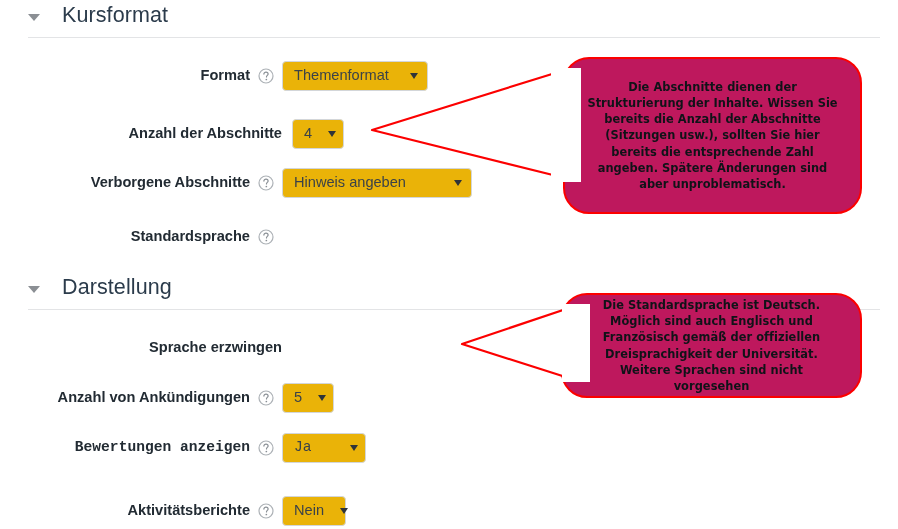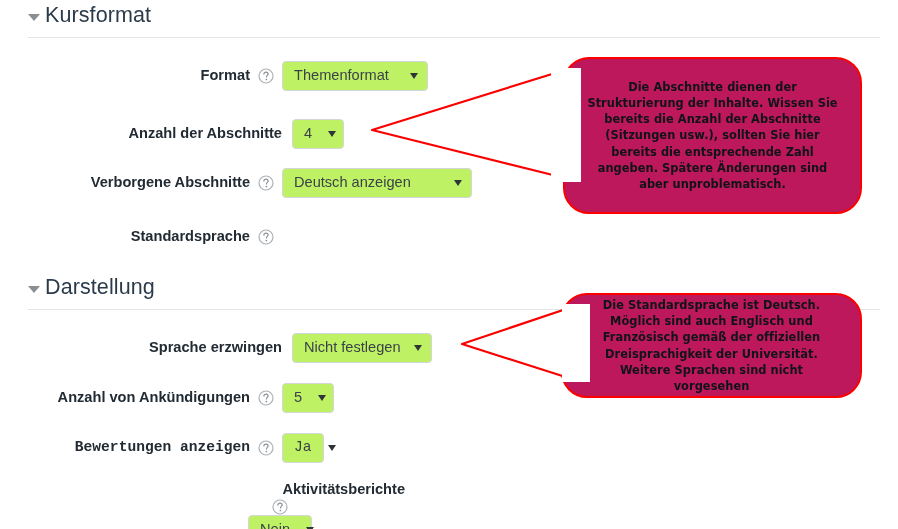--- a/index.html
+++ b/index.html
@@ -22,21 +22,21 @@
     width: 898px;
     height: 529px;
   }
 
   
   .section-header {
     position: absolute;
     left: 28px;
     display: flex;
     align-items: center;
-    gap: 5px;
+    gap: 22px;
   }
   .caret {
     width: 0;
     height: 0;
     border-left: 6px solid transparent;
     border-right: 6px solid transparent;
     border-top: 7px solid #8b8f94;
     margin-top: 3px;
     flex: 0 0 auto;
   }
@@ -95,21 +95,21 @@
   }
 
   
   .select {
     display: inline-flex;
     align-items: center;
     justify-content: space-between;
     box-sizing: border-box;
     border: 1px solid #d3d6d9;
     border-radius: 4px;
-    background: #bef264;
+    background: #eab308;
     height: 30px;
     padding: 0 9px 0 11px;
     font-size: 14.6px;
     color: #3b4248;
     white-space: nowrap;
     cursor: pointer;
   }
   .select .sel-text {
     line-height: 1;
     padding-bottom: 1px;
@@ -198,21 +198,21 @@
     <div class="label-cell">Verborgene Abschnitte</div>
     <div class="help-cell">
       <svg class="help-icon" viewBox="0 0 16 16">
         <circle cx="8" cy="8" r="7" fill="none" stroke="#9aa0a6" stroke-width="1.2"></circle>
         <path d="M5.9 6.1c0-1.2 1-2 2.1-2 1.2 0 2.1.8 2.1 1.9 0 1.3-1.6 1.5-1.6 2.7v.3" fill="none" stroke="#6f767d" stroke-width="1.2" stroke-linecap="round"></path>
         <circle cx="8.35" cy="11.5" r="0.85" fill="#6f767d"></circle>
       </svg>
     </div>
     <div class="control-cell">
       <div class="select" style="width:190px;">
-        <span class="sel-text">Deutsch anzeigen</span>
+        <span class="sel-text">Hinweis angeben</span>
         <span class="sel-arrow"></span>
       </div>
     </div>
   </div>
 
   <div class="form-row" style="top:220px;">
     <div class="label-cell">Standardsprache</div>
     <div class="help-cell">
       <svg class="help-icon" viewBox="0 0 16 16">
         <circle cx="8" cy="8" r="7" fill="none" stroke="#9aa0a6" stroke-width="1.2"></circle>
@@ -223,26 +223,20 @@
   </div>
 
   <div class="section-header" style="top:277px;">
     <span class="caret"></span>
     <span class="section-title">Darstellung</span>
   </div>
   <div class="section-rule" style="top:309px;"></div>
 
   <div class="form-row" style="top:331px;">
     <div class="label-cell" style="width:282px;">Sprache erzwingen</div>
-    <div class="control-cell">
-      <div class="select" style="width:140px;margin-left:10px;">
-        <span class="sel-text">Nicht festlegen</span>
-        <span class="sel-arrow"></span>
-      </div>
-    </div>
   </div>
 
   <div class="form-row" style="top:381px;">
     <div class="label-cell">Anzahl von Ankündigungen</div>
     <div class="help-cell">
       <svg class="help-icon" viewBox="0 0 16 16">
         <circle cx="8" cy="8" r="7" fill="none" stroke="#9aa0a6" stroke-width="1.2"></circle>
         <path d="M5.9 6.1c0-1.2 1-2 2.1-2 1.2 0 2.1.8 2.1 1.9 0 1.3-1.6 1.5-1.6 2.7v.3" fill="none" stroke="#6f767d" stroke-width="1.2" stroke-linecap="round"></path>
         <circle cx="8.35" cy="11.5" r="0.85" fill="#6f767d"></circle>
       </svg>
@@ -258,28 +252,28 @@
   <div class="form-row" style="top:431px;font-family:Liberation Mono, monospace;">
     <div class="label-cell">Bewertungen anzeigen</div>
     <div class="help-cell">
       <svg class="help-icon" viewBox="0 0 16 16">
         <circle cx="8" cy="8" r="7" fill="none" stroke="#9aa0a6" stroke-width="1.2"></circle>
         <path d="M5.9 6.1c0-1.2 1-2 2.1-2 1.2 0 2.1.8 2.1 1.9 0 1.3-1.6 1.5-1.6 2.7v.3" fill="none" stroke="#6f767d" stroke-width="1.2" stroke-linecap="round"></path>
         <circle cx="8.35" cy="11.5" r="0.85" fill="#6f767d"></circle>
       </svg>
     </div>
     <div class="control-cell">
-      <div class="select narrow" style="width:42px;">
+      <div class="select narrow" style="width:84px;">
         <span class="sel-text">Ja</span>
         <span class="sel-arrow"></span>
       </div>
     </div>
   </div>
 
-  <div class="form-row" style="top:481px;flex-direction:column;">
+  <div class="form-row" style="top:494px;">
     <div class="label-cell">Aktivitätsberichte</div>
     <div class="help-cell">
       <svg class="help-icon" viewBox="0 0 16 16">
         <circle cx="8" cy="8" r="7" fill="none" stroke="#9aa0a6" stroke-width="1.2"></circle>
         <path d="M5.9 6.1c0-1.2 1-2 2.1-2 1.2 0 2.1.8 2.1 1.9 0 1.3-1.6 1.5-1.6 2.7v.3" fill="none" stroke="#6f767d" stroke-width="1.2" stroke-linecap="round"></path>
         <circle cx="8.35" cy="11.5" r="0.85" fill="#6f767d"></circle>
       </svg>
     </div>
     <div class="control-cell">
       <div class="select narrow" style="width:64px;">

